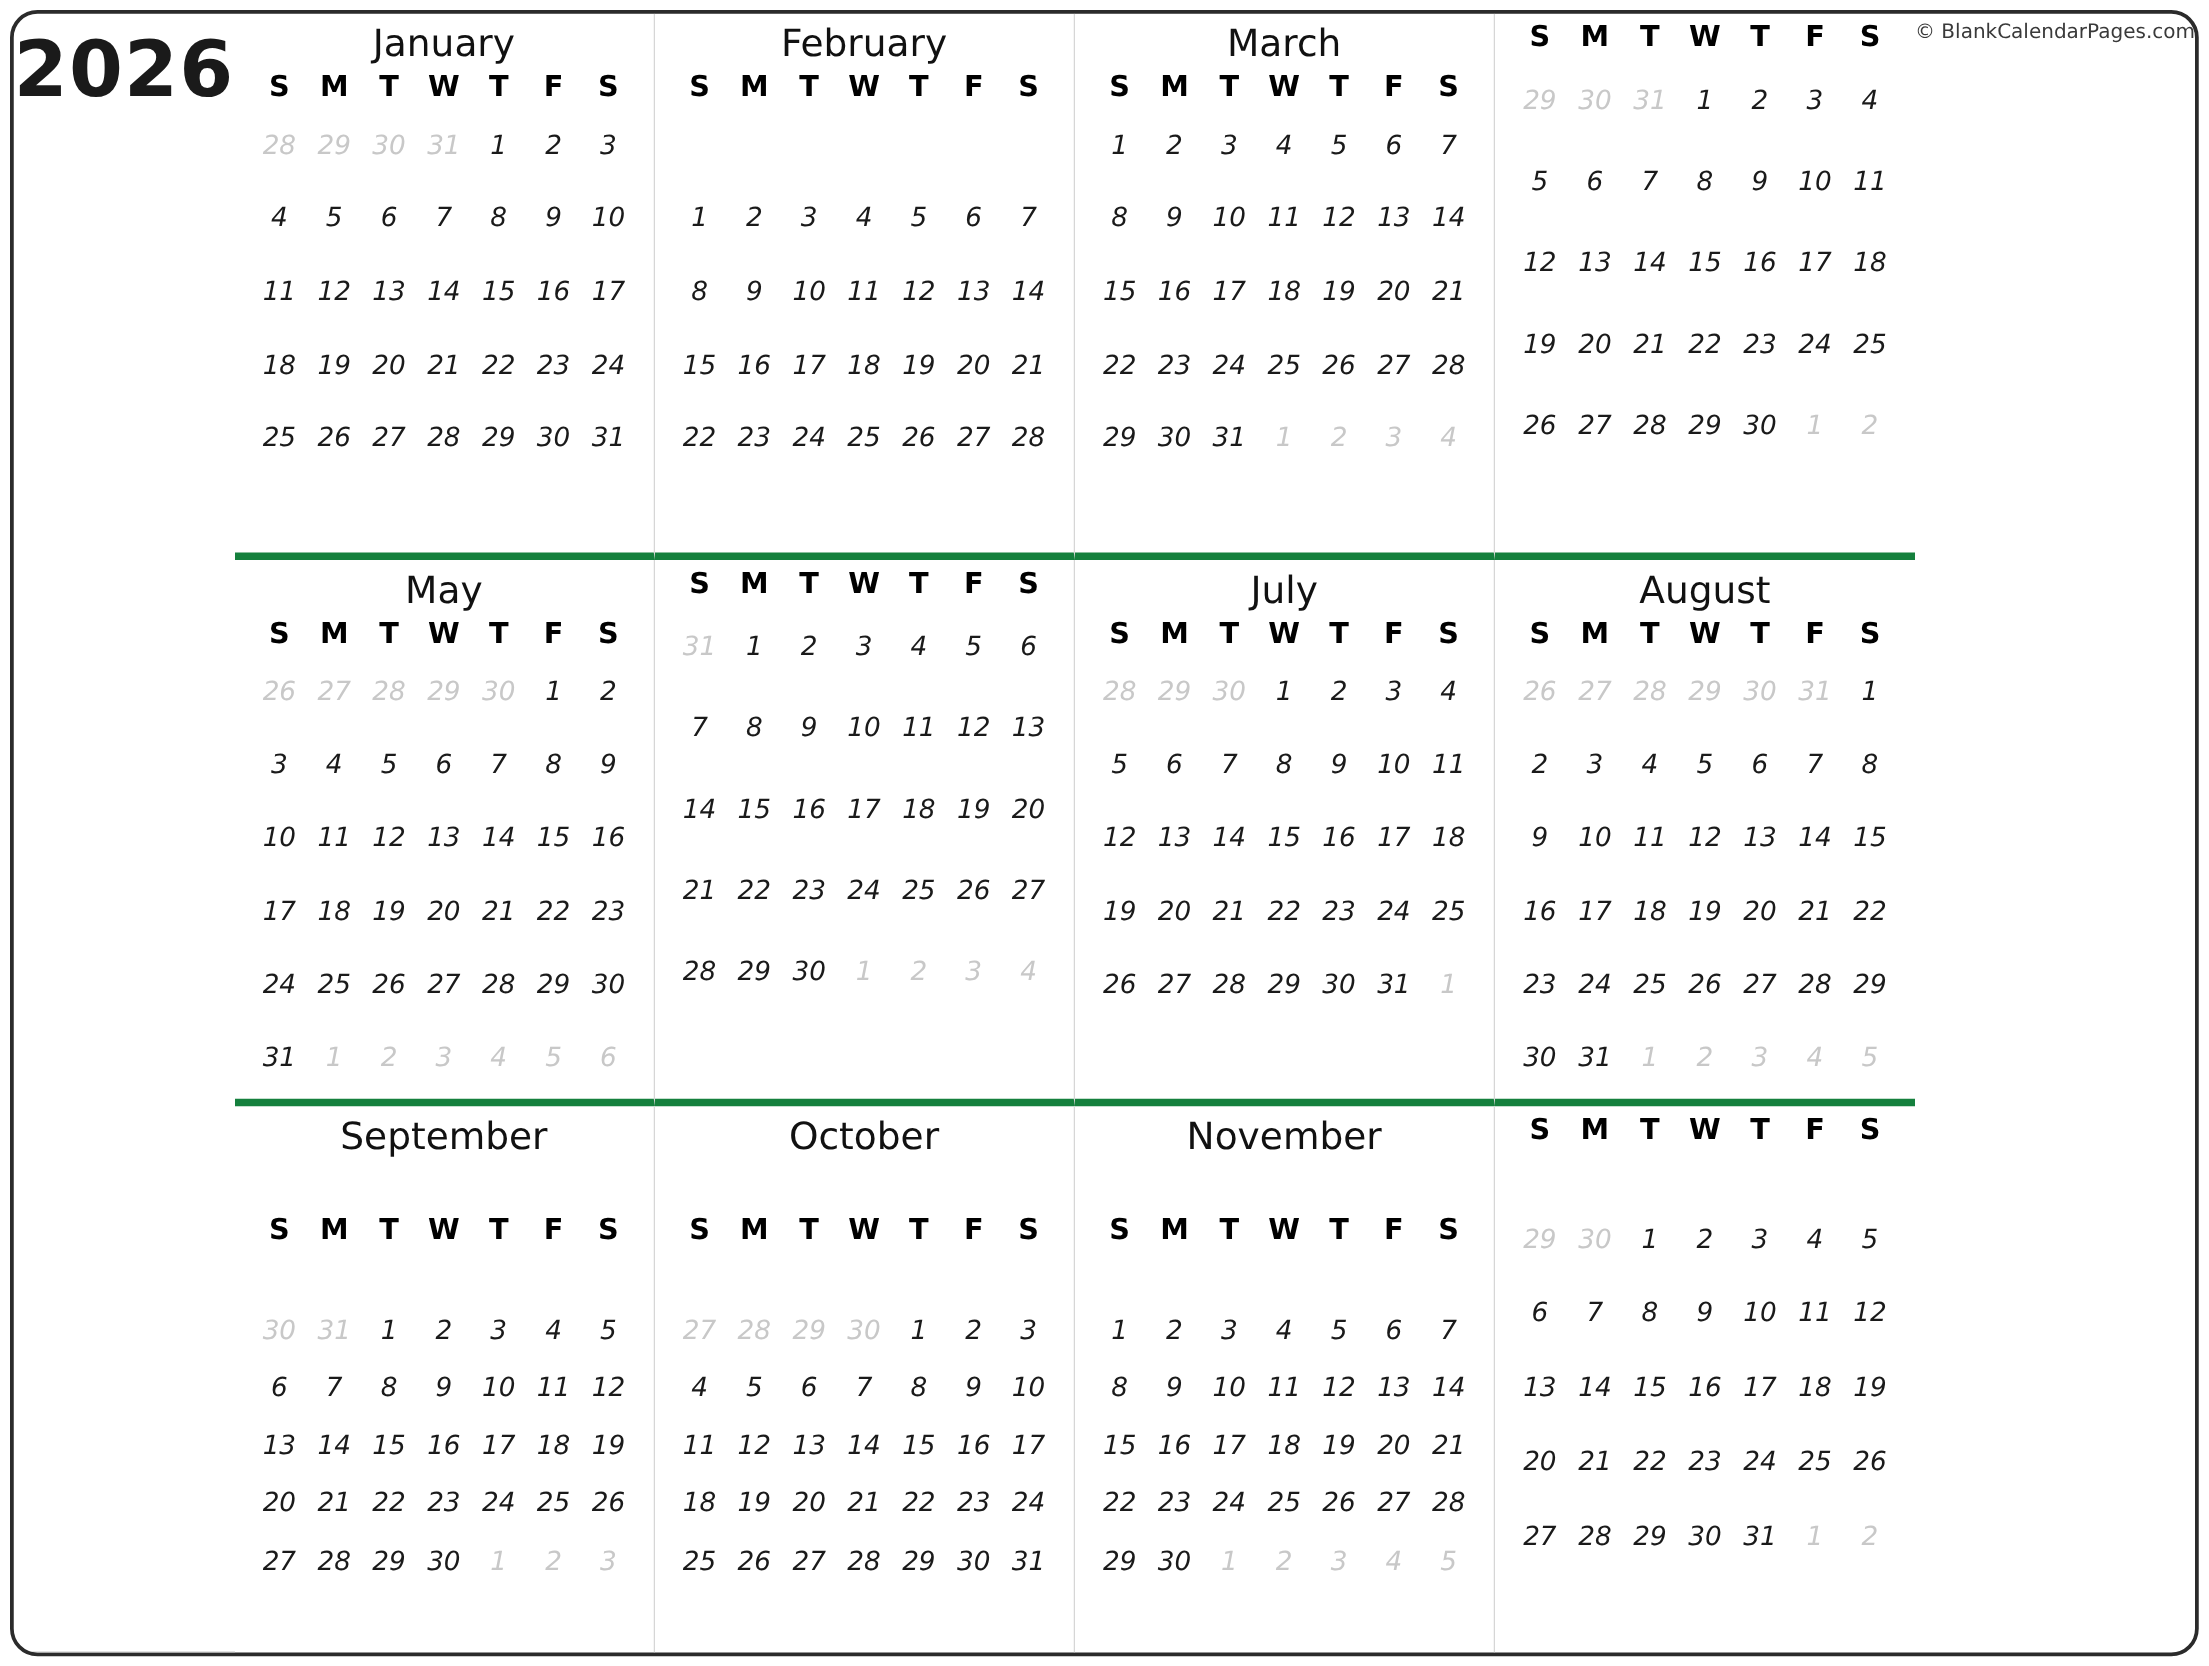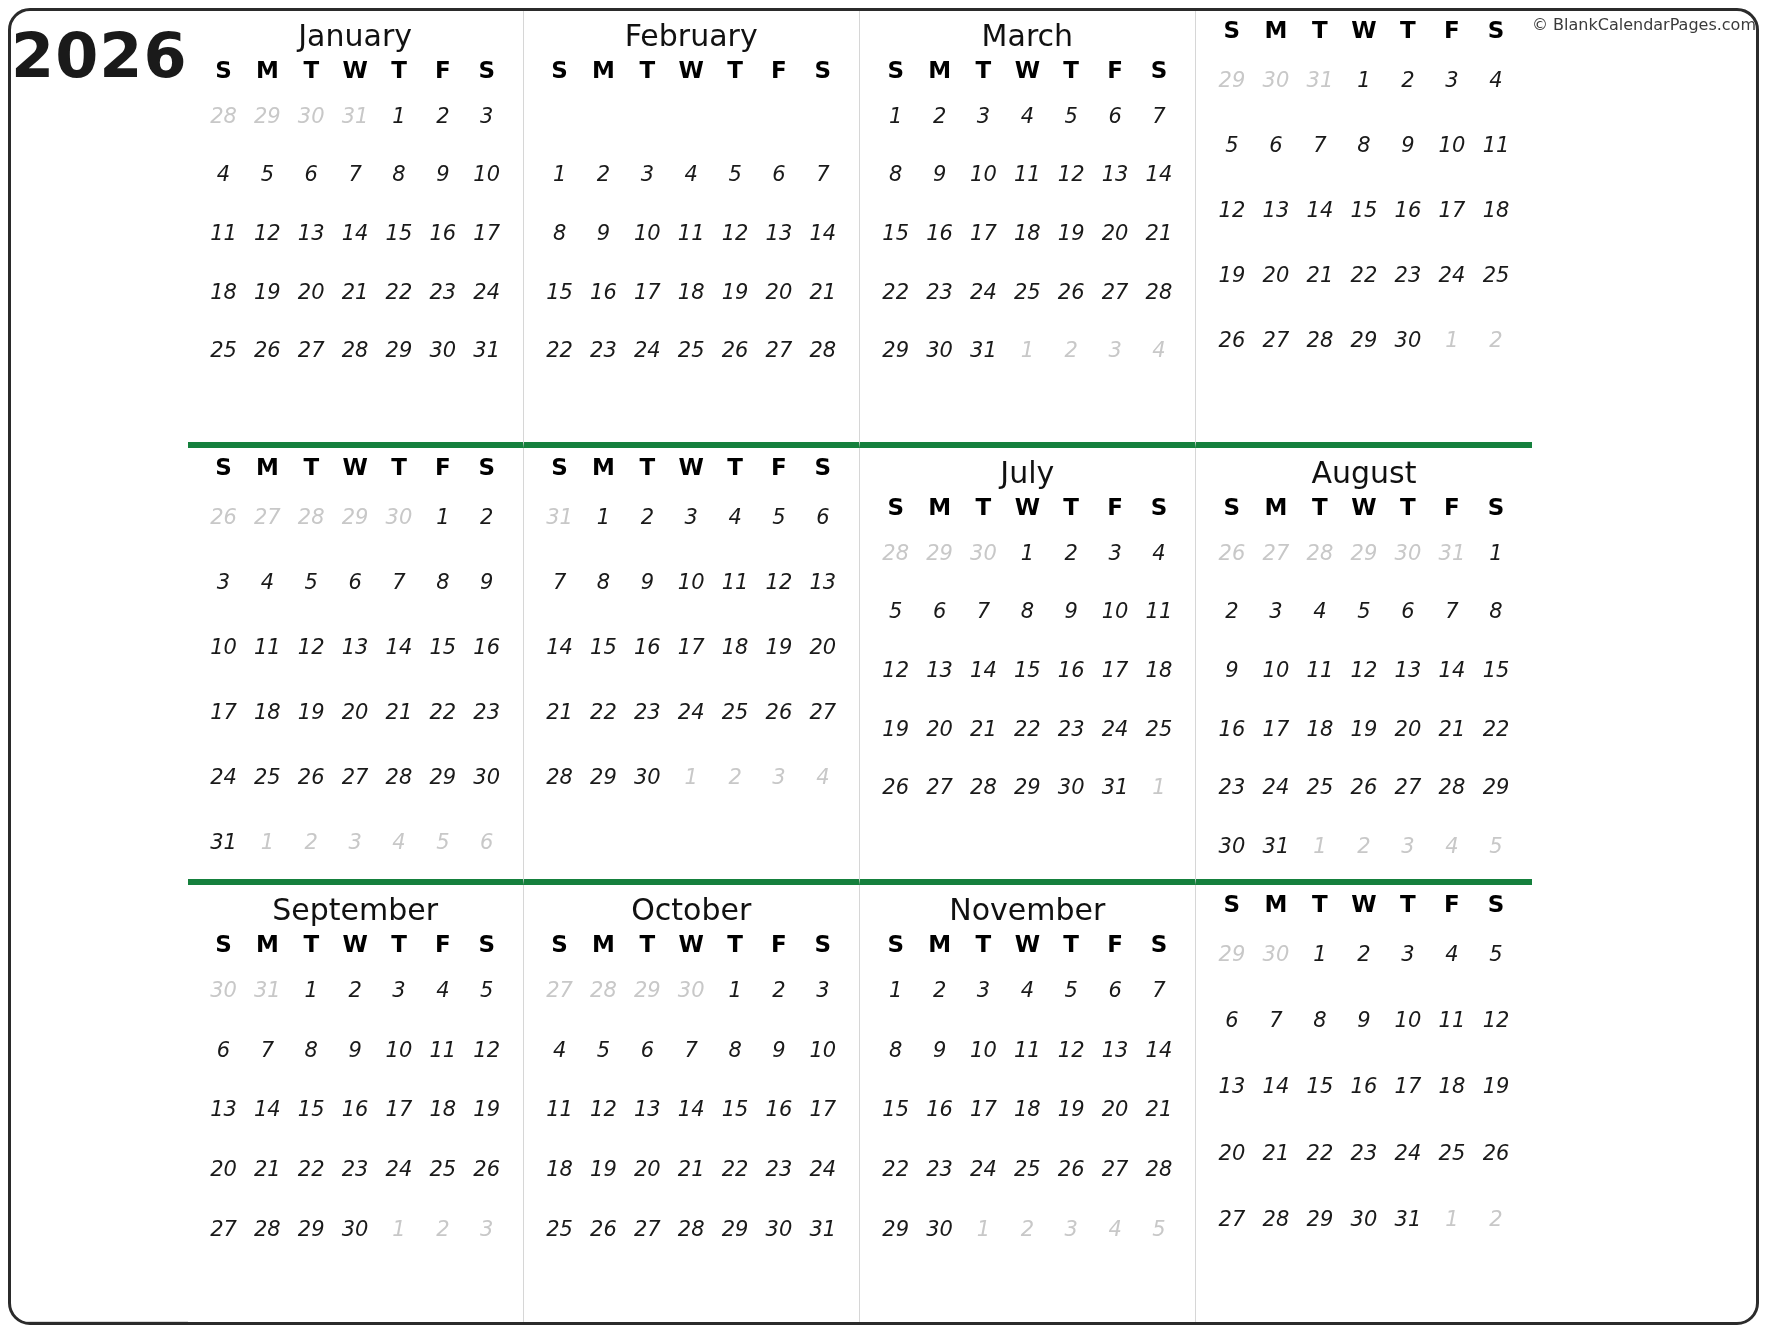--- a/index.html
+++ b/index.html
@@ -50,21 +50,21 @@
   }
   .month {
     box-sizing: border-box;
     border-right: 1px solid #d6d6d6;
     border-bottom: 6px solid #15803d;
     padding: 6px 14px 4px 14px;
     display: flex;
     flex-direction: column;
   }
   .month:nth-child(4n) { border-right: none; }
-  .month:nth-child(n+9) { border-bottom: none; }
+  .month:nth-child(n+9) { border-bottom: none; gap: 40px; }
 
   .month-name {
     text-align: center;
     font-size: 30px;
     color: #111111;
     line-height: 1.25;
     padding-bottom: 2px;
   }
   .dow-row {
     display: grid;
@@ -379,20 +379,21 @@
               <div class="day empty"></div>
               <div class="day empty"></div>
               <div class="day empty"></div>
               <div class="day empty"></div>
               <div class="day empty"></div>
               <div class="day empty"></div>
             </div>
           </div>
         </div>
         <div class="month">
+          <div class="month-name">May</div>
           <div class="dow-row">
             <div class="dow">S</div>
             <div class="dow">M</div>
             <div class="dow">T</div>
             <div class="dow">W</div>
             <div class="dow">T</div>
             <div class="dow">F</div>
             <div class="dow">S</div>
           </div>
           <div class="weeks">

